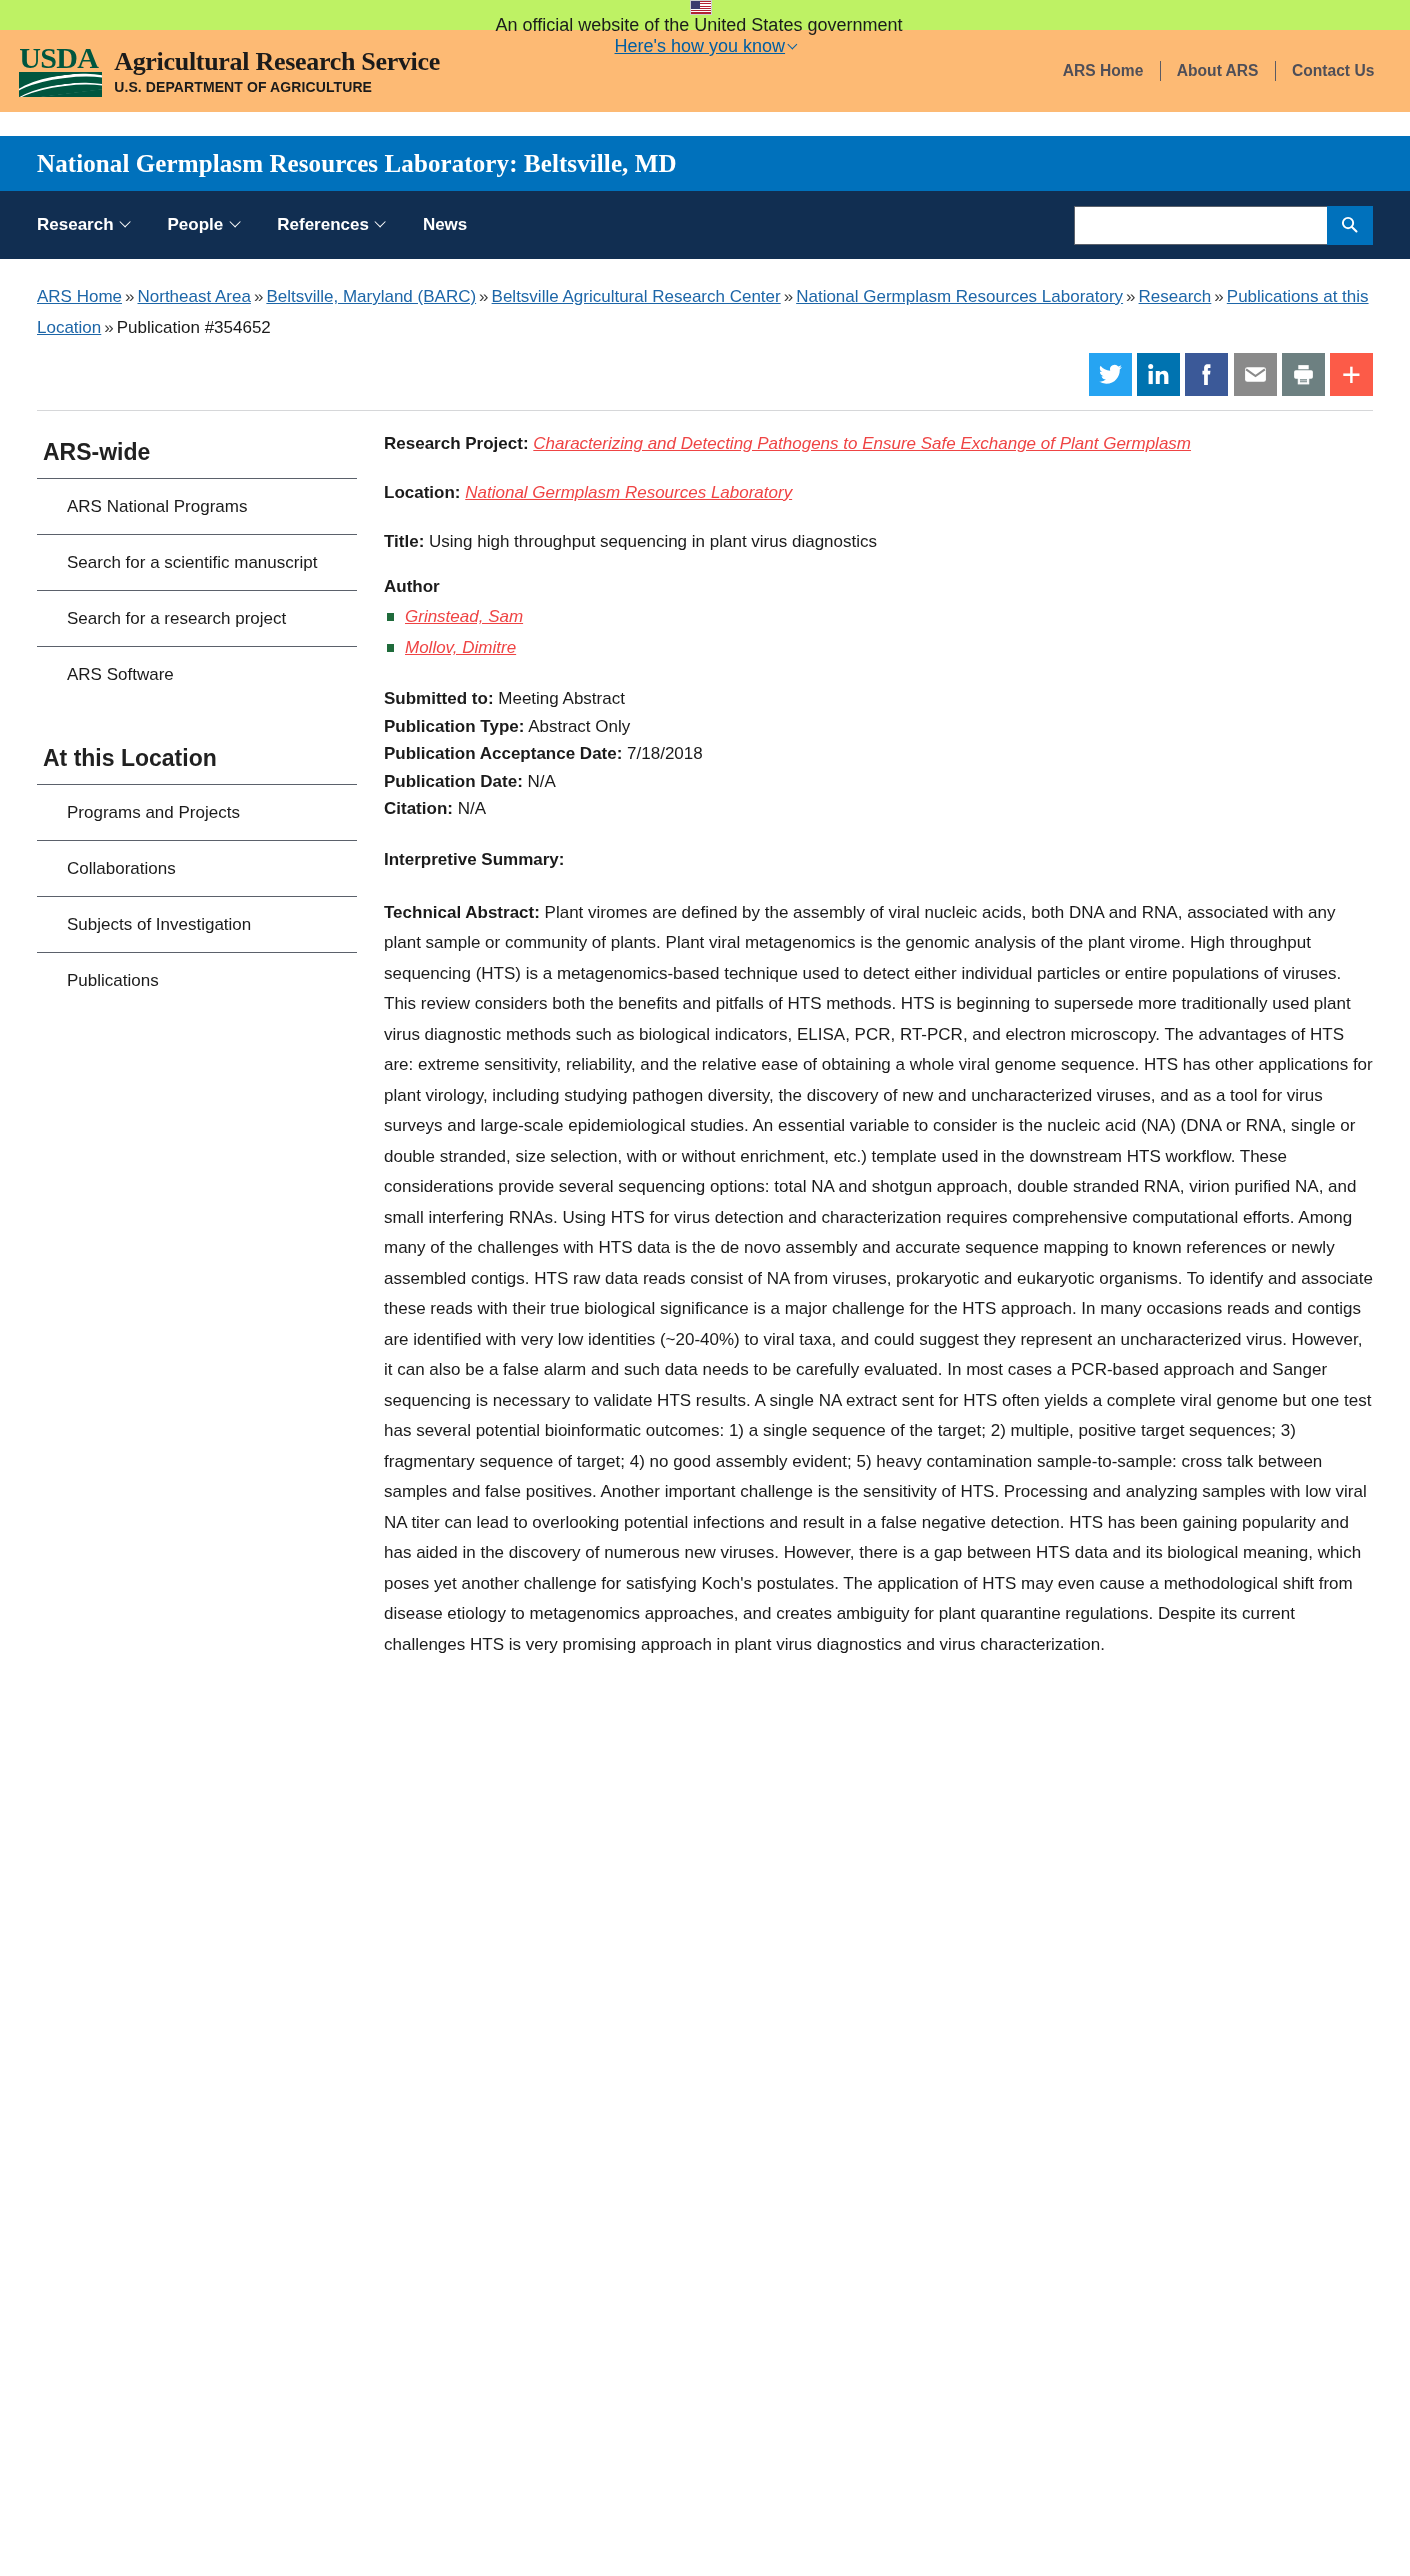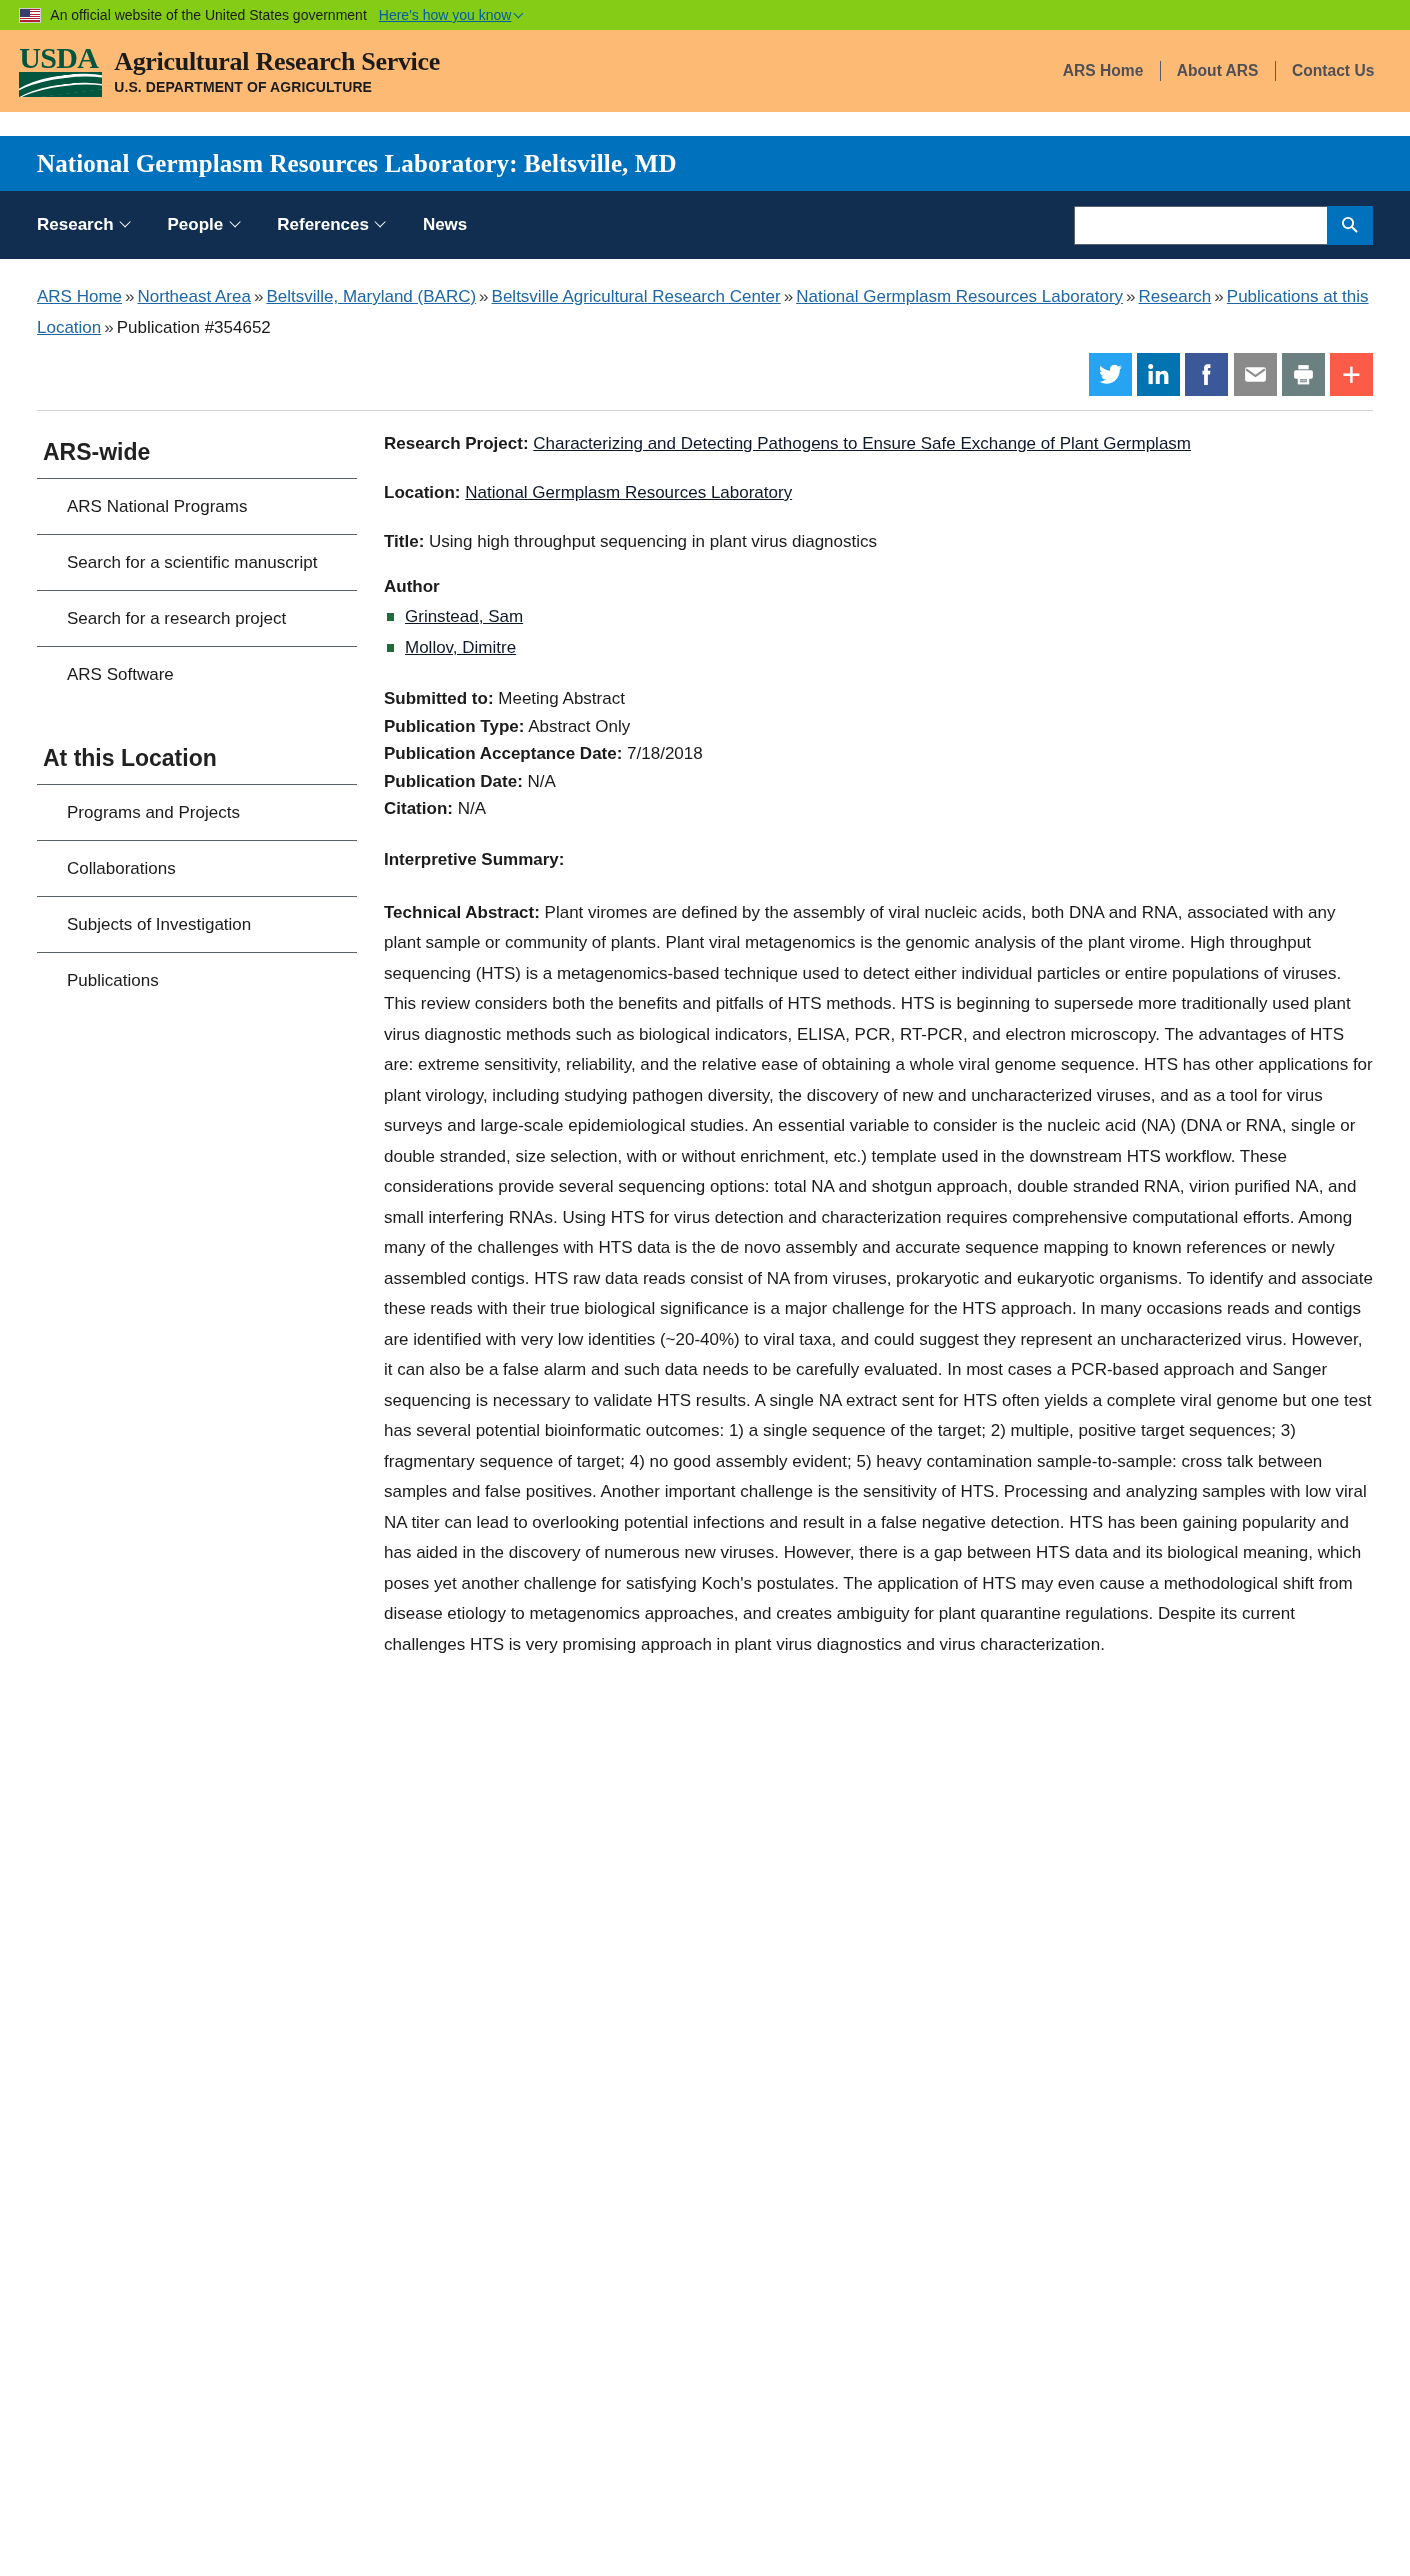--- a/index.html
+++ b/index.html
@@ -7,27 +7,28 @@
   body {
     width: 1410px;
     background: #ffffff;
     font-family: "Liberation Sans", sans-serif;
     color: #1b1b1b;
     -webkit-font-smoothing: antialiased;
   }
 
   
   .usa-banner {
-    background: #84cc16;
+    background: #bef264;
     height: 30px;
     display: flex;
     align-items: center;
     padding: 0 19.3px;
-    font-size: 14px;
-    color: #1b1b1b;
+    font-size: 18px;
+    color: #1b1b1b;
+    flex-direction: column;
   }
   .flag {
     width: 22px; height: 15px;
     margin-right: 9px;
     position: relative;
     flex: none;
     background: repeating-linear-gradient(to bottom,
       #b22234 0px, #b22234 1.2px, #ffffff 1.2px, #ffffff 2.3px);
     border: 0.7px solid #d0d0d0;
   }
@@ -284,23 +285,24 @@
 
   .content { flex: 1; min-width: 0; padding-left: 6px; }
   .field {
     font-size: 17px;
     line-height: 28px;
     color: #1b1b1b;
     margin-bottom: 1.5px;
   }
   .field b { font-weight: bold; }
   .field a, .link {
-    color: #0f172a;
+    color: #ef4444;
     text-decoration: underline;
     cursor: pointer;
+    font-style: italic;
   }
   .blk-gap-lg { height: 19.3px; }
   .author-head {
     font-size: 17px;
     font-weight: bold;
     margin-top: 21px;
     margin-bottom: 4.5px;
   }
   .author-list { list-style: none; margin: 0; padding: 0; }
   .author-list li {

